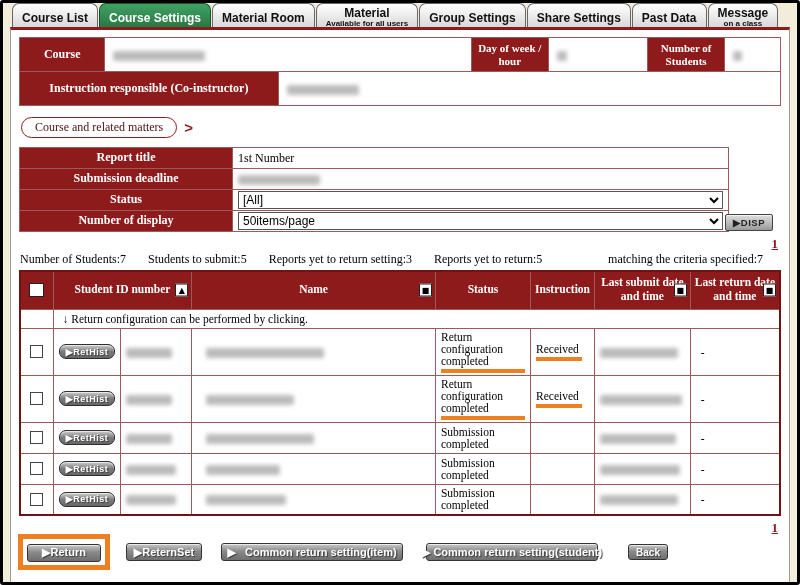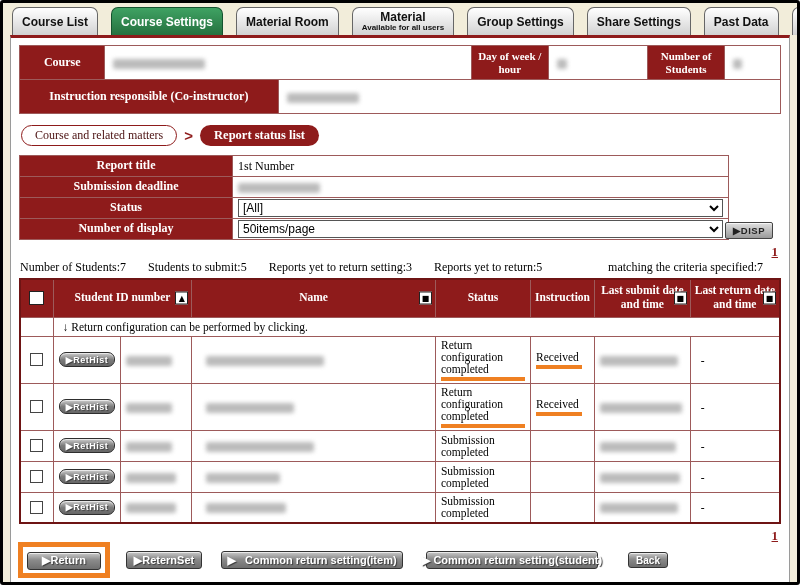--- a/index.html
+++ b/index.html
@@ -2,21 +2,21 @@
 <html><head>
 <meta charset="utf-8">
 <style>
   * { box-sizing: border-box; }
   html,body { margin:0; padding:0; background:#fff; }
   .page {
     width:800px; height:585px; border:3px solid #000; border-radius:3px;
     background:#f2edda; font-family:"Liberation Serif", serif; overflow:hidden;
   }
   
-  .tabbar { display:flex; align-items:flex-start; gap:13px; padding:4px 0 0 9px; height:32px; }
+  .tabbar { display:flex; align-items:center; gap:1px; padding:4px 0 0 9px; height:24px; }
   .tab {
     display:flex; flex-direction:column; justify-content:center; align-items:center;
     height:28px; padding:0 9px; background:linear-gradient(#ffffff,#d2d2d2);
     border:1px solid #666; border-bottom:none; border-radius:7px 7px 0 0;
     font-family:"Liberation Sans", sans-serif; font-weight:bold; font-size:12px;
     color:#111; cursor:default; white-space:nowrap;
   }
   .tab .sub { font-size:8px; font-weight:bold; line-height:9px; }
   .tab .main { line-height:12px; }
   .tab.active { background:linear-gradient(#3fa263,#25713f); color:#fff; border-color:#14532e; }
@@ -162,21 +162,20 @@
       <tr>
         <td class="lblcell" colspan="2">Instruction responsible (Co-instructor)</td>
         <td class="valcell" colspan="5"><span class="redact" style="width:72px"></span></td>
       </tr>
     </tbody>
       </table>
 
     <div class="crumbs">
       <span class="crumb-parent">Course and related matters</span>
       <span class="crumb-sep">&gt;</span>
-      <span class="crumb-current">Report status list</span>
     </div>
 
     <div class="filterwrap">
       <table class="filtertbl">
         <colgroup>
             <col style="width:213px">
             <col>
           </colgroup>
         <tbody>
             <tr>

